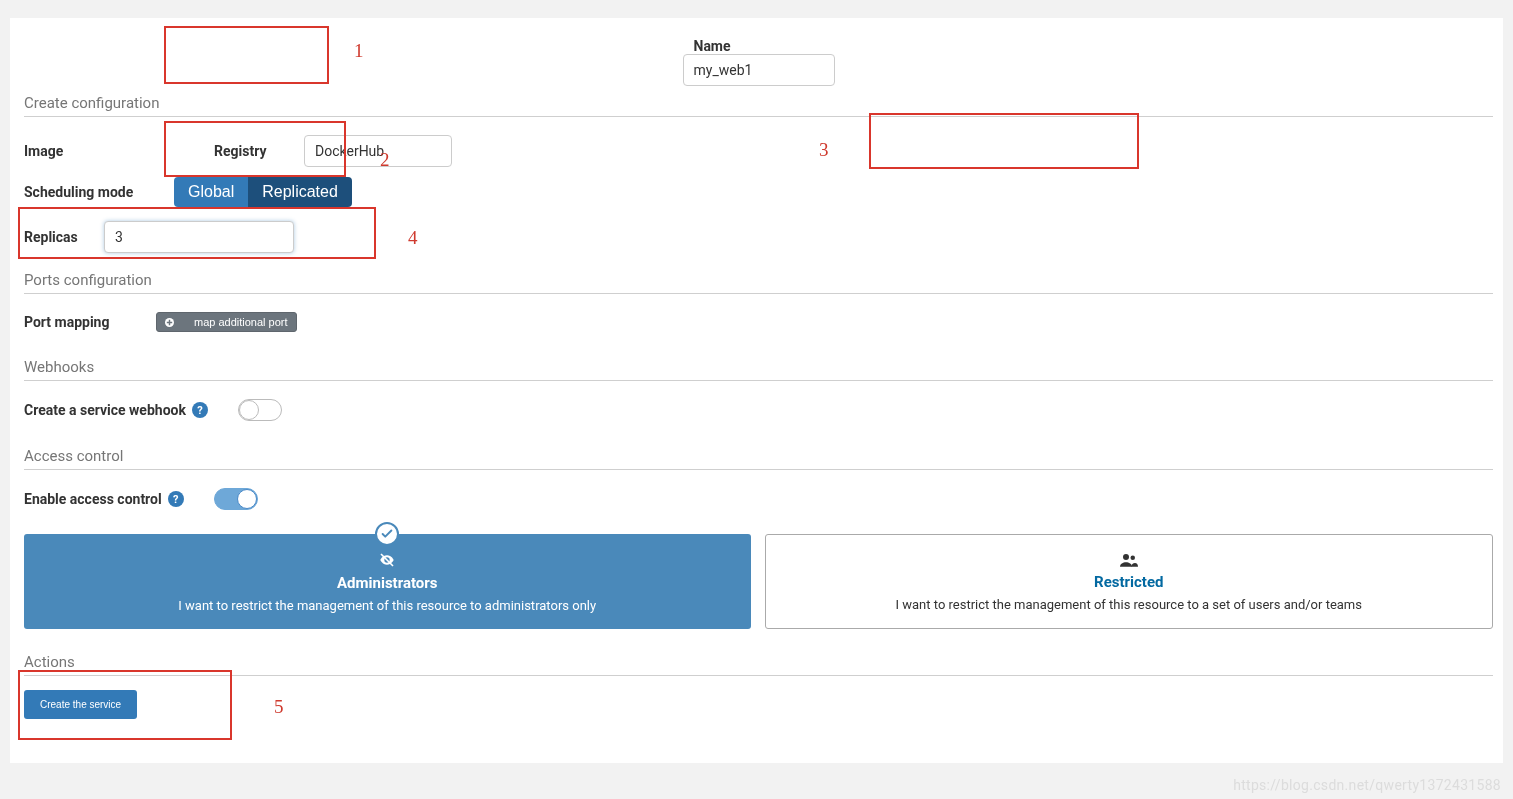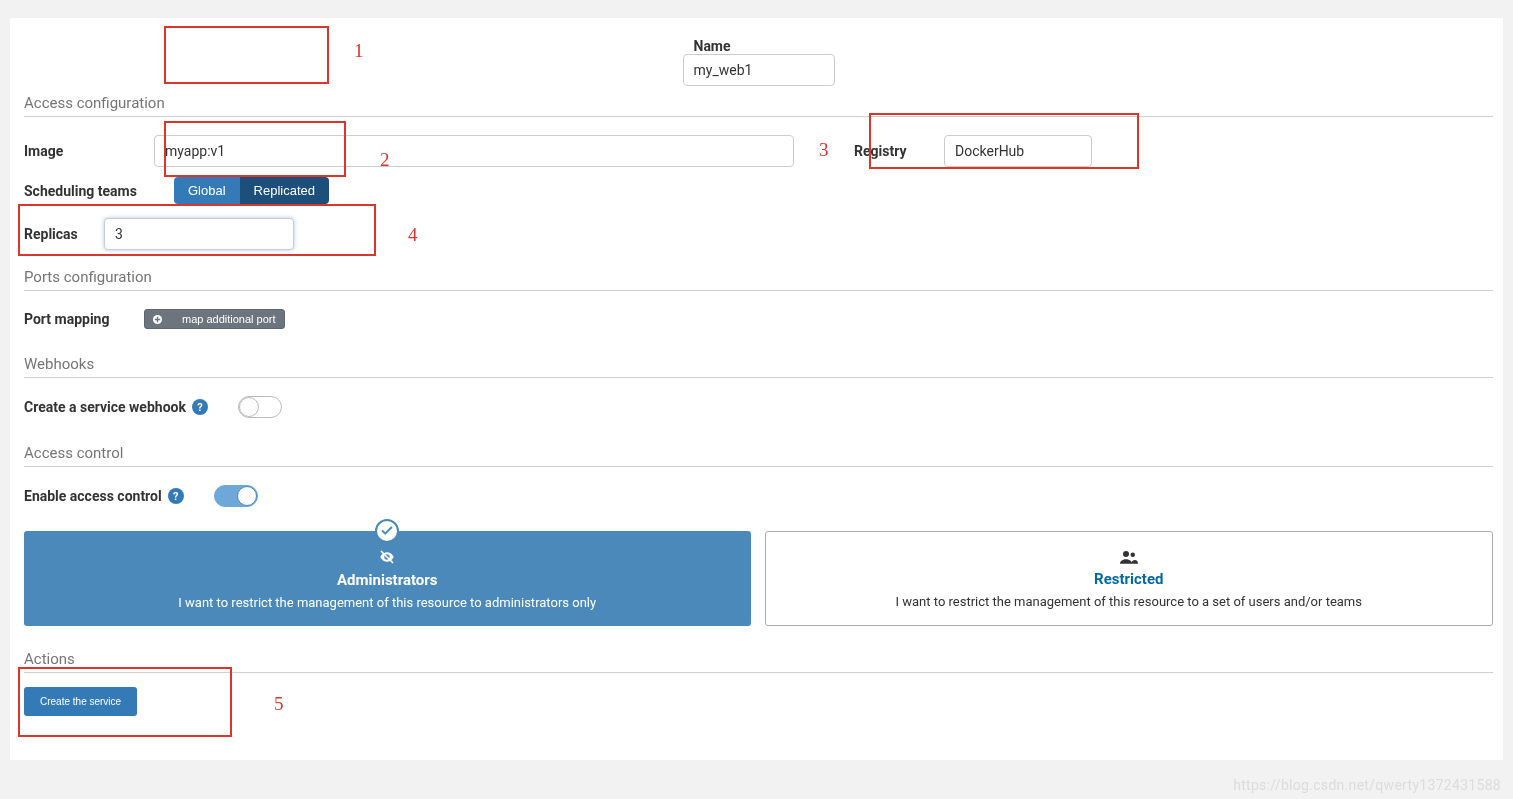--- a/index.html
+++ b/index.html
@@ -51,21 +51,21 @@
     width: 190px;
     padding: 5px 8px;
     border: 1px solid #6fa8dc;
     border-radius: 4px;
     box-shadow: 0 0 4px rgba(51,122,183,.4);
   }
   .btn-group { display: inline-flex; border-radius: 4px; overflow: hidden; }
   .btn-group button {
     border: none;
     padding: 6px 14px;
-    font-size: 13px;
+    font-size: 16px;
     color: #fff;
     cursor: pointer;
   }
   .btn-global { background: #337ab7; }
   .btn-replicated { background: #1d4f7b; }
   .mini-btn {
     background: #6c757d;
     color: #fff;
     border: 1px solid #5f666d;
     border-radius: 3px;
@@ -154,55 +154,54 @@
 <div class="page">
 
   <div class="row" style="margin-bottom:6px;flex-direction:column;">
     <div class="label">Name</div>
     <input type="text" class="name-input" value="my_web1" style="">
     <div class="redbox" style="left:140px; top:-12px; width:165px; height:58px;"></div>
     <div class="rednum" style="left:330px; top:2px;">1</div>
     <div style="position:absolute; left:130px; right:-6px; top:14px; border-top:1px solid #e0e0e0; z-index:-1;"></div>
   </div>
 
-  <div class="section-title">Access configuration</div>
+  <div class="section-title">Create configuration</div>
 
   <div class="row" style="margin-bottom:10px;">
     <div class="label">Image</div>
-    <input type="text" class="image-input" value="myapp:v1" style="">
     <div class="redbox" style="left:140px; top:-14px; width:182px; height:56px;"></div>
     <div class="rednum" style="left:356px; top:14px;">2</div>
 
     <div class="rednum" style="left:795px; top:4px;">3</div>
     <div class="registry-label">Registry</div>
     <input type="text" class="registry-input" value="DockerHub" style="">
     <div class="redbox" style="left:845px; top:-22px; width:270px; height:56px;"></div>
     <div style="position:absolute; left:130px; right:-6px; top:14px; border-top:1px solid #e4e4e4; z-index:-1;"></div>
   </div>
 
 
   <div class="row">
-    <div class="label" style="width:150px;">Scheduling teams</div>
+    <div class="label" style="width:150px;">Scheduling mode</div>
     <div class="btn-group">
       <button class="btn-global">Global</button>
       <button class="btn-replicated">Replicated</button>
     </div>
   </div>
 
   <div class="row" style="margin-bottom:18px;">
     <div class="label" style="width:80px;">Replicas</div>
     <input type="number" class="replicas-input" value="3" style="">
     <div class="redbox" style="left:-6px; top:-14px; width:358px; height:52px;"></div>
     <div class="rednum" style="left:384px; top:6px;">4</div>
   </div>
 
   <div class="section-title">Ports configuration</div>
 
   <div class="row" style="margin-bottom:26px;">
-    <div class="label" style="width:120px;">Port mapping</div>
+    <div class="label" style="width:132px;">Port mapping</div>
     <button class="mini-btn">
       <span>
         <svg width="9" height="9" viewBox="0 0 10 10">
             <circle cx="5" cy="5" r="5" fill="#fff"></circle>
             <path d="M5 2v6M2 5h6" stroke="#6c757d" stroke-width="1.6"></path>
           </svg>
       </span>
       <span>map additional port</span>
     </button>
   </div>

